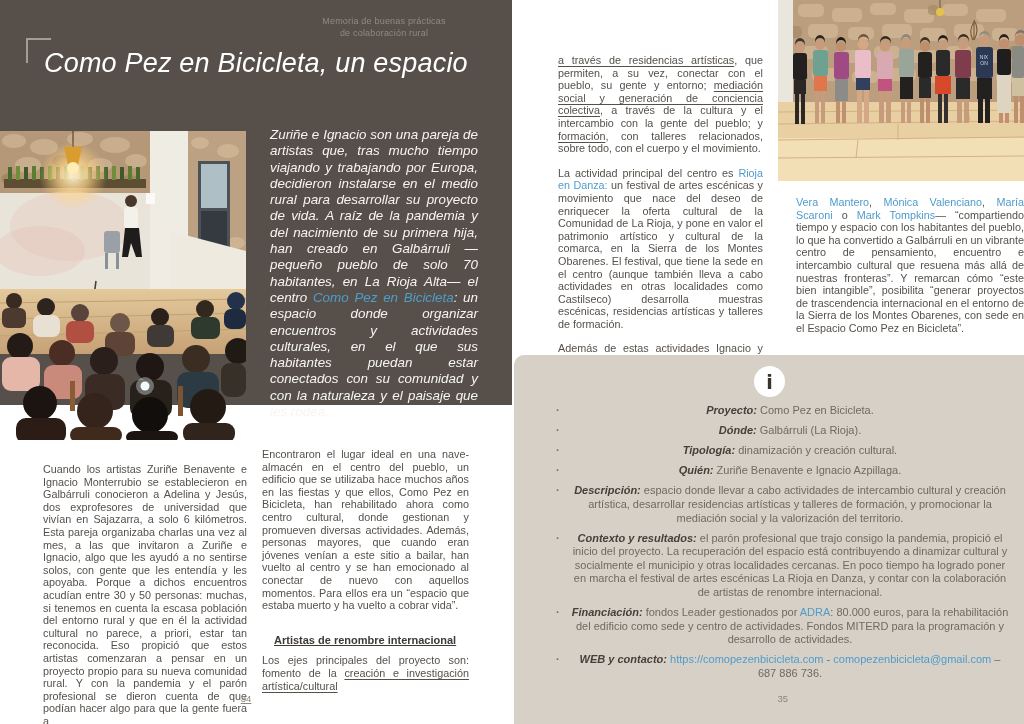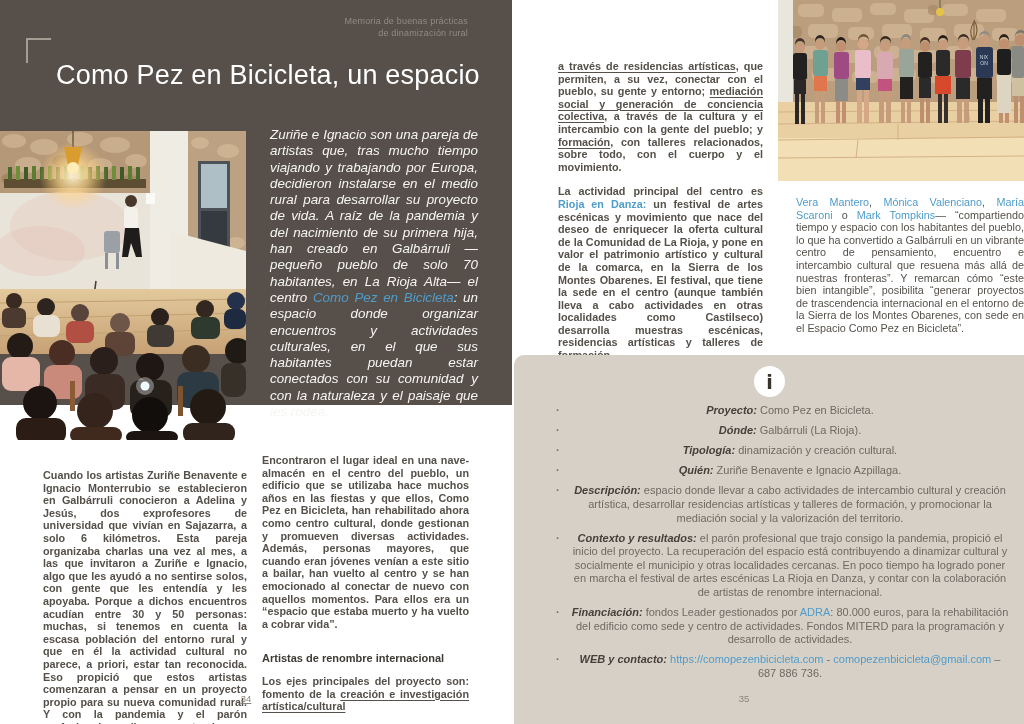--- a/index.html
+++ b/index.html
@@ -8,50 +8,50 @@
     background:#ffffff;
     font-family:"Liberation Sans","DejaVu Sans",sans-serif;
     -webkit-font-smoothing:antialiased;
   }
   .abs{position:absolute;}
 
   
   .dark-block{left:0;top:0;width:512px;height:405px;background:#57504a;}
   .corner-bracket{left:26px;top:38px;width:23px;height:23px;
     border-top:2px solid #a39d93;border-left:2px solid #a39d93;}
-  .doc-header{left:300px;top:15px;width:168px;text-align:right;
+  .doc-header{left:300px;top:15px;width:168px;text-align:center;
     font-size:9px;line-height:12px;color:#8f8a82;letter-spacing:.2px;}
   .title{left:44px;top:46px;width:430px;color:#ffffff;
     font-size:27px;line-height:35px;font-weight:500;letter-spacing:.2px;}
 
   .intro{left:270px;top:127px;width:208px;color:#f6f5f2;
     font-style:italic;font-size:13.4px;line-height:16.3px;text-align:justify;}
   .intro .link{font-style:italic;}
 
   
   .photo-left{left:0;top:131px;width:246px;height:309px;overflow:hidden;}
   .photo-right{left:778px;top:0;width:246px;height:181px;overflow:hidden;}
   .photo-left svg,.photo-right svg{display:block;}
 
   
   .bodytext{font-size:10.8px;line-height:12.6px;color:#55504a;text-align:justify;}
   .col-l1{left:43px;top:459px;width:204px;}
   .col-l2{left:262px;top:444px;width:207px;}
   .col-r1{left:558px;top:50px;width:205px;}
   .caption{left:781px;top:196px;width:228px;margin-left:15px;}
-  .bodytext p{margin:10px 0 12px 0;font-weight:bold;}
+  .bodytext p{margin:4px 0 12px 0;}
   .bodytext p:last-child{margin-bottom:0;}
-  .subhead{font-weight:700;color:#3e3a34;margin:22px 0 8px 0;font-size:11px;}
+  .subhead{font-weight:700;color:#3e3a34;margin:22px 0 8px 12px;font-size:11px;text-decoration:underline;}
 
   .link{color:#4f9ccb;text-decoration:none;}
   .u{text-decoration:underline;text-underline-offset:2px;text-decoration-thickness:1px;}
 
   .pagenum{width:40px;text-align:center;font-size:9.5px;color:#8a857d;top:693px;}
   .pagenum-left{left:226px;text-decoration:underline;}
-  .pagenum-right{left:724px;}
+  .pagenum-right{left:748px;text-align:right;}
 
   
   .info-box{left:514px;top:355px;width:510px;height:369px;
     background:#d6d0c6;border-radius:10px 0 0 0;}
   .info-icon{position:absolute;left:240px;top:11px;width:31px;height:31px;border-radius:50%;
     background:#ffffff;display:flex;align-items:center;justify-content:center;
     font-weight:800;font-size:19px;color:#37332d;font-family:"DejaVu Sans",sans-serif;}
   .info-list{position:absolute;left:42px;top:49px;width:455px;}
   .info-item{display:flex;margin-bottom:6.5px;font-size:11px;line-height:13.6px;color:#6f6a62;}
   .info-item .dot{width:13px;flex:none;color:#6f6a62;font-weight:700;}
@@ -59,24 +59,24 @@
   .info-item .label{font-weight:700;font-style:italic;color:#45403a;}
 </style>
 </head>
 <body>
 
 <div class="abs dark-block"></div>
 <div class="abs corner-bracket"></div>
 
 <div class="abs doc-header">
   <div>Memoria de buenas prácticas</div>
-  <div>de dinamización rural</div>
-</div>
-
-<h1 class="abs title" style="margin:12px;">
+  <div>de colaboración rural</div>
+</div>
+
+<h1 class="abs title" style="margin:0;font-style:italic;">
   <div>Como Pez en Bicicleta, un espacio</div>
 </h1>
 
 <div class="abs intro"><span>Zuriñe e Ignacio son una pareja de artistas que, tras mucho tiempo viajando y trabajando por Europa, decidieron instalarse en el medio rural para desarrollar su proyecto de vida. A raíz de la pandemia y del nacimiento de su primera hija, han creado en Galbárruli —pequeño pueblo de solo 70 habitantes, en La Rioja Alta— el centro </span><span class="link">Como Pez en Bicicleta</span><span>: un espacio donde organizar encuentros y actividades culturales, en el que sus habitantes puedan estar conectados con su comunidad y con la naturaleza y el paisaje que les rodea.</span></div>
 
 <div class="abs photo-left">
   <svg width="246" height="309" viewBox="0 0 246 309">
     <defs>
       <radialGradient id="glow" cx="50%" cy="50%" r="50%">
         <stop offset="0%" stop-color="#fff6da" stop-opacity="0.95"></stop>

